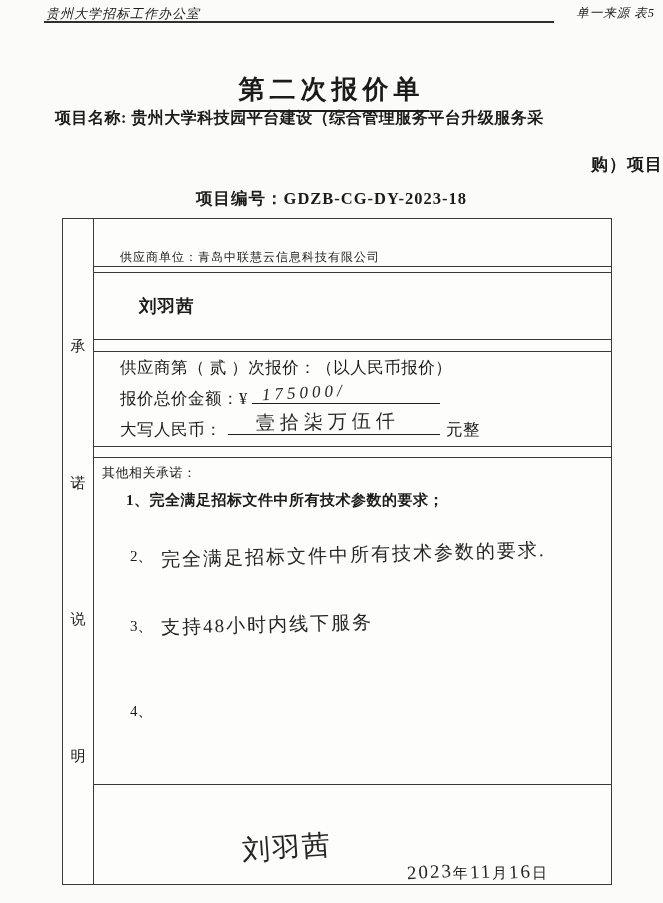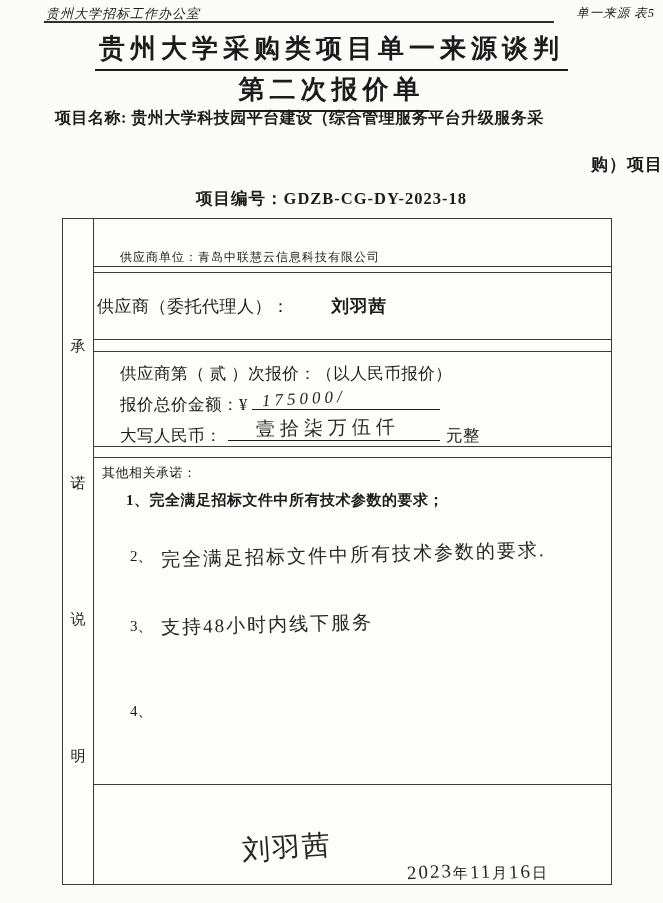--- a/index.html
+++ b/index.html
@@ -86,21 +86,21 @@
     font-size:17px; letter-spacing:0.5px;
   }
   .agent-name {
     margin-left:42px;
     font-family:"Liberation Sans","DejaVu Sans",sans-serif;
     font-weight:bold; font-size:17.5px; letter-spacing:1px;
   }
   .cellC {
     margin-top:11px; height:96px;
     border-top:1px solid #3a3a3a; border-bottom:1px solid #3a3a3a;
-    padding:7px 0 0 26px;
+    padding:1px 0 0 26px;
     font-size:16.5px; line-height:29px; letter-spacing:0.5px;
   }
   .uline {
     display:inline-block; position:relative;
     border-bottom:1.5px solid #1d1d1d; height:22px;
     vertical-align:baseline;
   }
   .uline.amount { width:188px; margin-left:4px; }
   .uline.caps { width:212px; margin:0 6px; text-align:center; }
   .cellD {
@@ -143,23 +143,20 @@
 </style>
 </head>
 <body>
 
 <div class="page">
 
   <div class="hdr-left">贵州大学招标工作办公室</div>
   <div class="hdr-rule"></div>
   <div class="hdr-right">单一来源 表5</div>
 
-  <div class="title1">
-    <span>贵州大学采购类项目单一来源谈判</span>
-  </div>
   <div class="title2">
     <span>第二次报价单</span>
   </div>
 
   <div class="pname1">项目名称: 贵州大学科技园平台建设（综合管理服务平台升级服务采</div>
   <div class="pname2">购）项目</div>
   <div class="pnumber">项目编号：GDZB-CG-DY-2023-18</div>
 
   <div class="tbl">
 
@@ -170,21 +167,20 @@
       <span>明</span>
     </div>
 
     <div class="right-col">
 
       <div class="cell cellA">
         <span>供应商单位：青岛中联慧云信息科技有限公司</span>
       </div>
 
       <div class="cell cellB">
-        <span>供应商（委托代理人）：</span>
         <span class="agent-name">刘羽茜</span>
       </div>
 
       <div class="cell cellC">
         <div>供应商第（ 贰 ）次报价：（以人民币报价）</div>
         <div>
           <span>报价总价金额：¥</span><span class="uline amount"><span class="hw hw-amount">175000/</span></span>
         </div>
         <div>
           <span>大写人民币：</span><span class="uline caps"><span class="hw hw-caps">壹拾柒万伍仟</span></span><span>元整</span>

